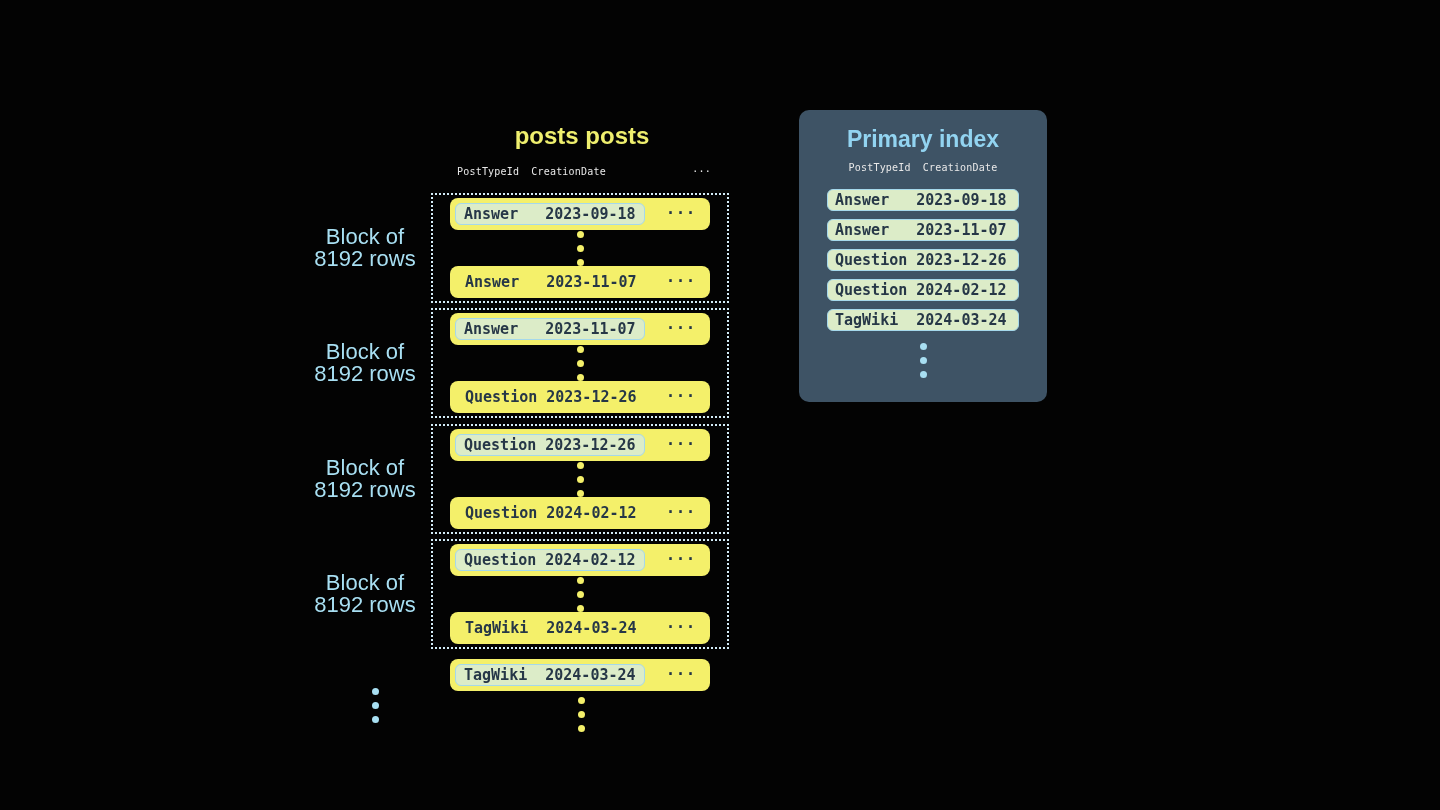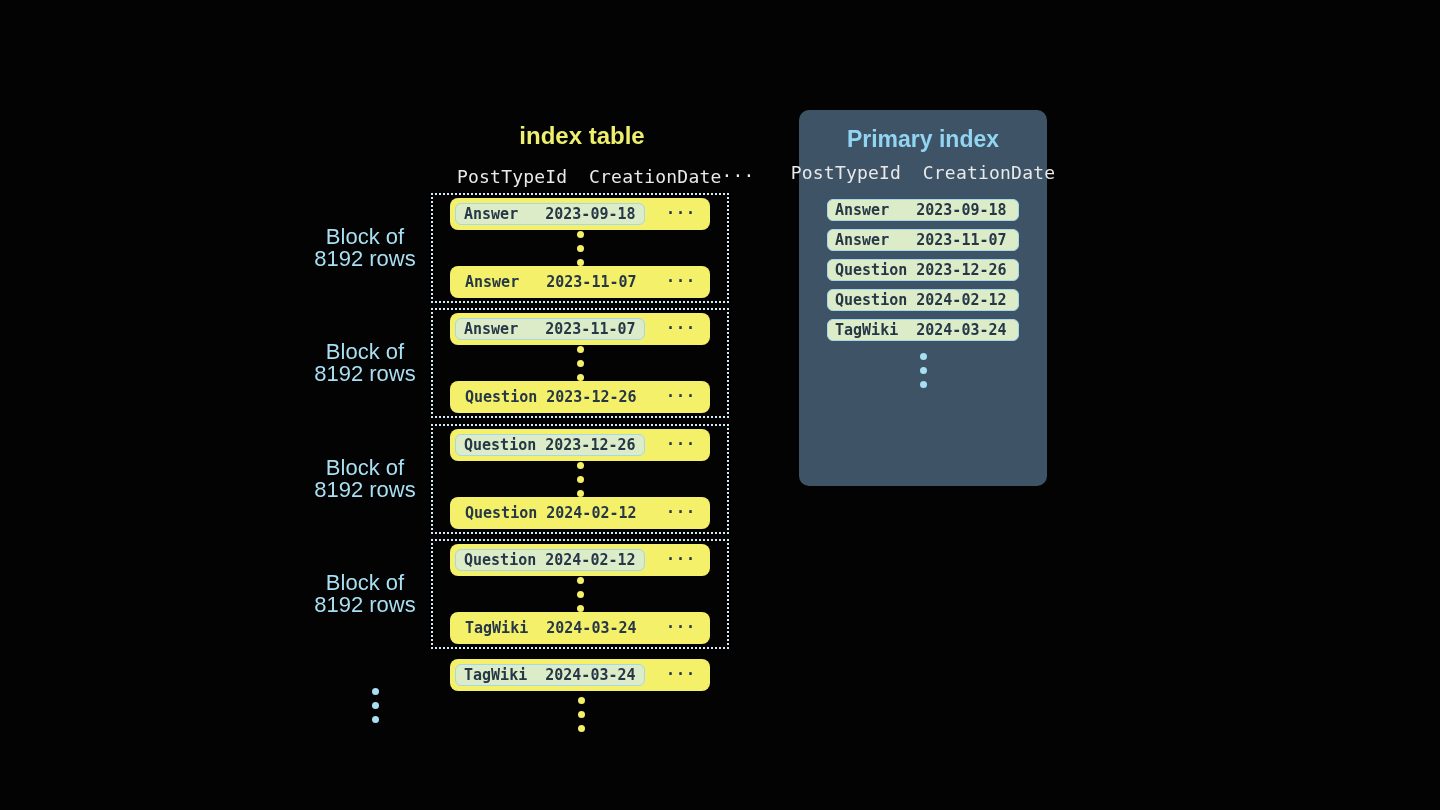--- a/index.html
+++ b/index.html
@@ -7,21 +7,21 @@
     position:relative; width:1440px; height:810px; background:#030303;
     font-family:"Liberation Sans", sans-serif; overflow:hidden;
   }
   
   .posts-title {
     position:absolute; left:432px; top:122px; width:300px;
     text-align:center; color:#efef6e; font-size:24px; font-weight:600;
   }
   .col-header {
     display:flex; align-items:center;
-    font-family:"DejaVu Sans Mono", monospace; font-size:18px;
+    font-family:"DejaVu Sans Mono", monospace; font-size:10px;
     color:#e9e9e9; letter-spacing:0.2px;
   }
   .posts-header {
     position:absolute; left:457px; top:166px; width:254px;
   }
   .col-header .col1 { margin-right:2ch; }
   .col-header .more { margin-left:auto; transform:translateY(-28%); }
   .block {
     position:absolute; left:431px; width:298px; height:110px;
     border:2px dotted #d3ecf7; box-sizing:border-box;
@@ -48,21 +48,21 @@
   }
   .type { display:inline-block; width:8ch; margin-right:1ch; white-space:pre; }
   .ellipsis { margin-left:auto; transform:translateY(-28%); letter-spacing:1px; }
   .vdots { display:flex; flex-direction:column; align-items:center; gap:7px; }
   .vdots .dot { width:7px; height:7px; border-radius:50%; }
   .vdots.yellow .dot { background:#f4f06a; }
   .vdots.blue .dot { background:#a8dff2; }
   .vdots.abs { position:absolute; }
   
   .panel {
-    position:absolute; left:799px; top:110px; width:248px; height:376px;
+    position:absolute; left:799px; top:110px; width:248px; height:292px;
     background:#3e5365; border-radius:10px; box-sizing:border-box;
     display:flex; flex-direction:column; align-items:center;
   }
   .panel-title {
     margin-top:14px; color:#92d4f1; font-size:23px; font-weight:600; line-height:30px;
   }
   .panel-header { margin-top:8px; }
   .panel-header .col1 { margin-right:2ch; }
   .icells { margin-top:16px; display:flex; flex-direction:column; align-items:center; gap:8px; }
   .icell {
@@ -72,21 +72,21 @@
     font-family:"DejaVu Sans Mono", monospace; font-weight:700;
     font-size:15px; color:#263747;
   }
   .panel .vdots { margin-top:12px; }
 </style>
 </head>
 <body>
 
 <div class="canvas">
 
-  <div class="posts-title">index table</div>
+  <div class="posts-title">posts posts</div>
 
   <div class="col-header posts-header">
     <span class="col1">PostTypeId</span>
     <span class="col2">CreationDate</span>
     <span class="more">...</span>
   </div>
 
   <div class="block-label" style="top:193px">
     <span>Block of</span>
     <span>8192 rows</span>

